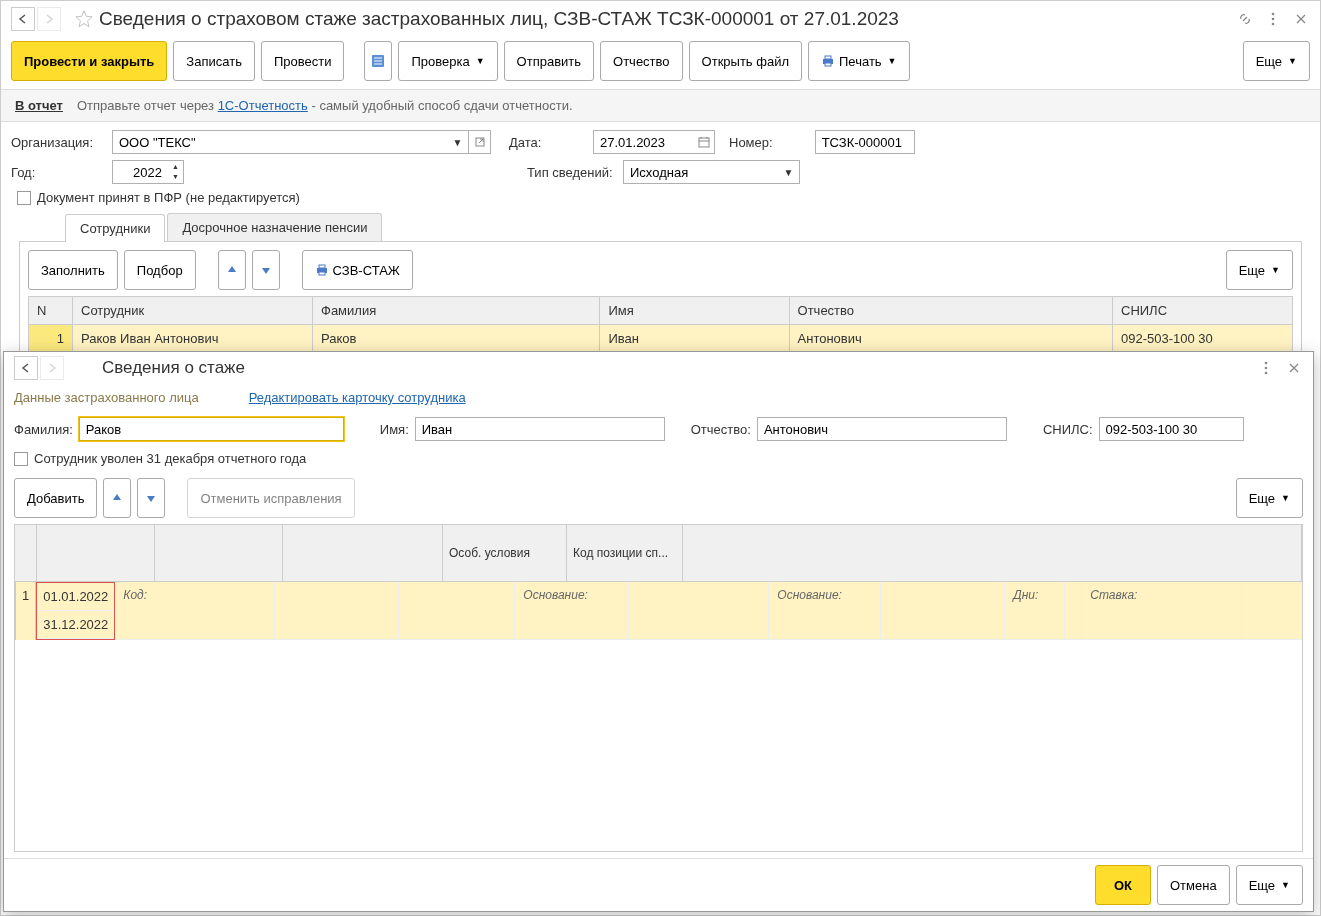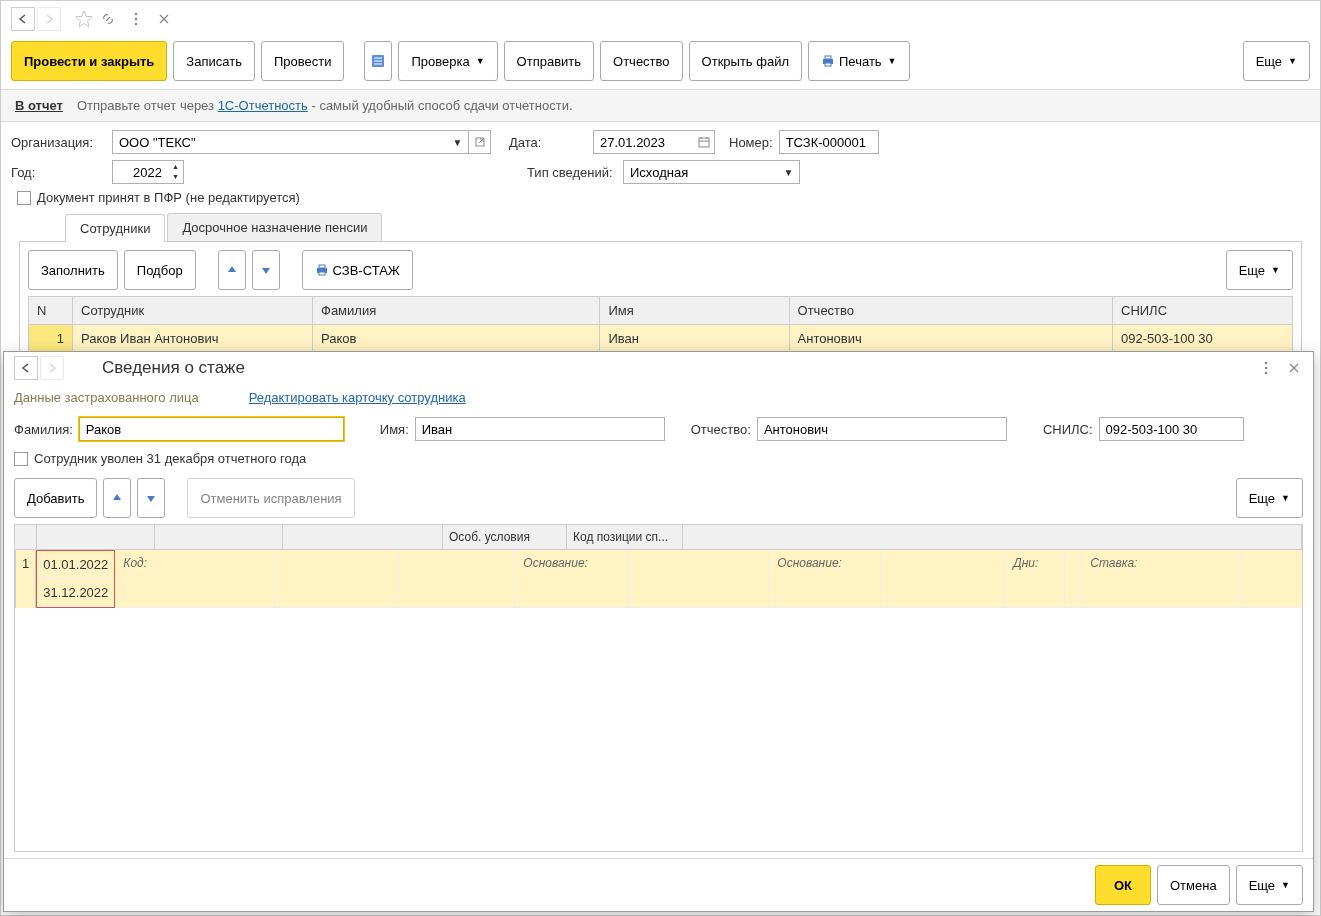--- a/index.html
+++ b/index.html
@@ -51,21 +51,21 @@
 
 .overlay-panel { position: absolute; top: 350px; left: 2px; right: 6px; bottom: 3px; background: #fff; border: 1px solid #999; box-shadow: 0 4px 16px rgba(0,0,0,0.25); display: flex; flex-direction: column; }
 .overlay-header { display: flex; align-items: center; padding: 4px 10px; height: 32px; }
 .overlay-title { font-size: 17px; margin-left: 30px; }
 .overlay-body { padding: 6px 10px; flex: 1; display: flex; flex-direction: column; overflow: hidden; }
 .section-label { color: #8a7a4a; margin-bottom: 6px; }
 .input-focused { border: 1px solid #d4af00 !important; outline: 1px solid #f0c419; }
 
 .period-grid { flex: 1; overflow: auto; border: 1px solid #ccc; background: #fff; position: relative; }
 .period-header { display: flex; background: #f0f0f0; border-bottom: 1px solid #ccc; }
-.period-header-cell { border-right: 1px solid #ccc; padding: 5px 6px; font-size: 12px; }
+.period-header-cell { border-right: 1px solid #ccc; padding: 21px 6px; font-size: 12px; }
 .period-rowblock { display: flex; }
 .period-idx { width: 22px; background: #fce97e; border-right: 1px solid #ccc; }
 .period-num { width: 118px; background: #fff3c4; border-right: 1px solid #ccc; text-align: right; padding: 6px; }
 .period-dates { width: 128px; border: 1px solid #d9534f; display: flex; flex-direction: column; }
 .period-dates div { padding: 6px; background: #fff3c4; border-bottom: 1px solid #eee; }
 .period-rest { flex: 1; display: flex; flex-direction: row; }
 .period-subrow { display: flex; }
 .period-cell { border-right: 1px solid #eee; border-bottom: 1px solid #eee; padding: 6px 8px; background: #fff3c4; font-style: italic; color: #666; font-size: 12px; }
 .period-val { font-style: normal; color: #333; }
 .underline-red { border-bottom: 2px solid #d9534f; display: inline-block; }
@@ -89,20 +89,21 @@
       </div>
       <div class="nav-btn" style="opacity:0.4;">
         <svg width="12" height="12" viewBox="0 0 12 12">
             <path d="M4 2 L9 6 L4 10" stroke="#999" stroke-width="1.5" fill="none"></path>
           </svg>
       </div>
     </div>
     <svg class="star-icon" viewBox="0 0 20 20">
         <path d="M10 1 L12.5 7 L19 7.5 L14 12 L15.5 18.5 L10 15 L4.5 18.5 L6 12 L1 7.5 L7.5 7 Z" fill="none" stroke="#bbb" stroke-width="1"></path>
       </svg>
+    <div class="title-text">Сведения о страховом стаже застрахованных лиц, СЗВ-СТАЖ ТСЗК-000001 от 27.01.2023</div>
     <div class="title-actions">
       <div class="title-icon-btn">
         <svg width="16" height="16" viewBox="0 0 16 16">
             <path d="M6 10 L10 6 M4 8 a3 3 0 0 1 4-4 M12 8 a3 3 0 0 1 -4 4" stroke="#888" stroke-width="1.3" fill="none"></path>
           </svg>
       </div>
       <div class="title-icon-btn">
         <svg width="4" height="14" viewBox="0 0 4 14">
             <circle cx="2" cy="2" r="1.3" fill="#888"></circle>
             <circle cx="2" cy="7" r="1.3" fill="#888"></circle>
@@ -175,21 +176,21 @@
       <div class="input-group">
         <input class="form-input" style="width: 100px;" value="27.01.2023">
         <div class="input-addon">
           <svg width="12" height="12" viewBox="0 0 12 12">
               <rect x="1" y="2" width="10" height="9" fill="none" stroke="#888"></rect>
               <path d="M1 5 H11 M3 1 V3 M9 1 V3" stroke="#888"></path>
             </svg>
         </div>
       </div>
       <span class="form-label" style="margin-left:8px;">Номер:</span>
-      <input class="form-input" style="width: 100px;" value="ТСЗК-000001">
+      <input class="form-input" style="width: 100px; margin-left: 36px;" value="ТСЗК-000001">
     </div>
     <div class="form-row">
       <span class="form-label" style="width:95px;">Год:</span>
       <div class="input-group">
         <input class="form-input" style="width: 56px; text-align: right;" value="2022">
         <div class="input-addon" style="flex-direction:column;width:16px;padding:0;">
           <div style="font-size:7px;line-height:10px;">▲</div>
             <div style="font-size:7px;line-height:10px;">▼</div>
         </div>
       </div>

